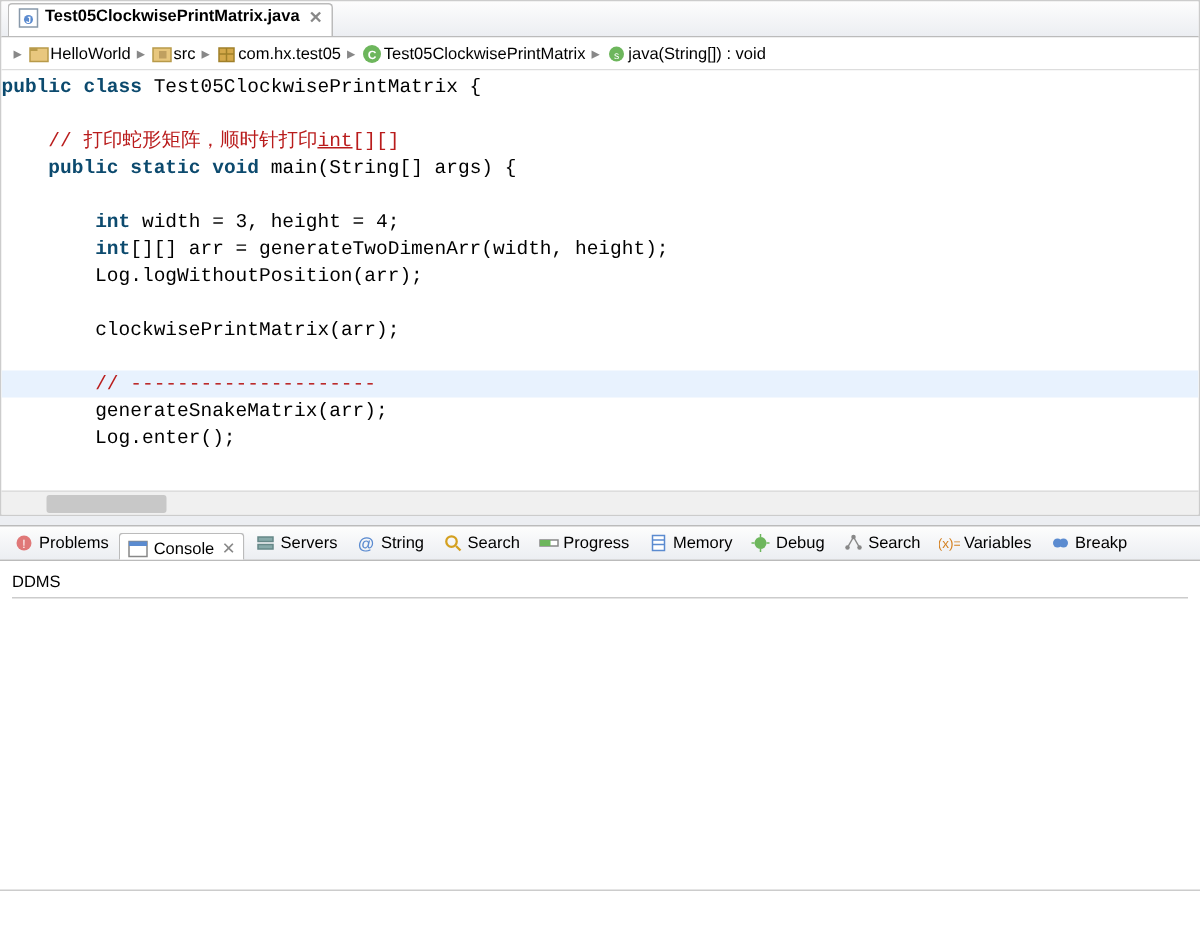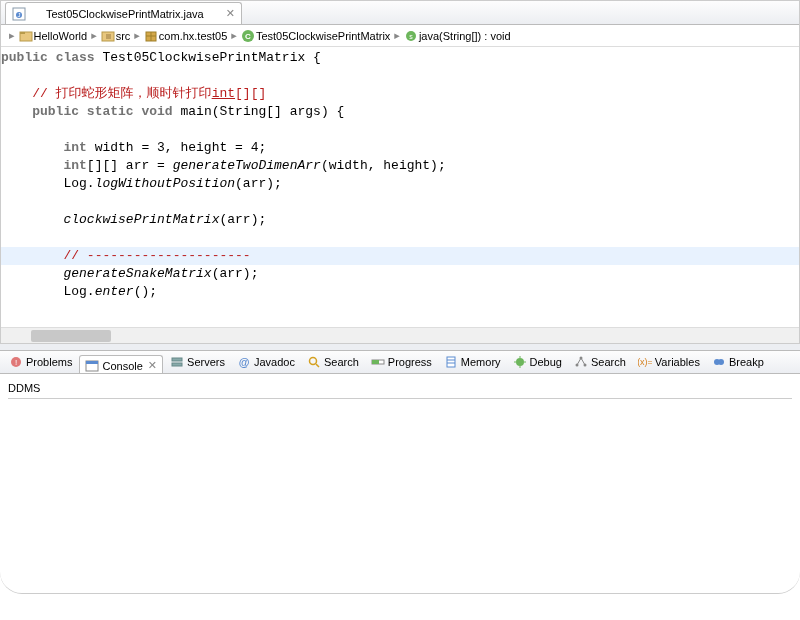--- a/index.html
+++ b/index.html
@@ -1,42 +1,42 @@
 <!DOCTYPE html>
 <html><head>
 <meta charset="utf-8">
 <style>
 * { margin: 0; padding: 0; box-sizing: border-box; }
 body { font-family: "Segoe UI", Tahoma, sans-serif; font-size: 12px; background: #fff; width: 800px; height: 620px; overflow: hidden; }
 .editor-area { border: 1px solid #ccc; }
 .tab-bar { height: 24px; background: linear-gradient(#fdfdfd, #eceef2); border-bottom: 1px solid #bbb; display: flex; align-items: flex-end; padding-left: 4px; }
-.tab { display: flex; align-items: center; background: #fff; border: 1px solid #bbb; border-bottom: none; padding: 2px 6px; font-size: 11px; height: 22px; gap: 20px; border-top-left-radius: 3px; border-top-right-radius: 3px; }
+.tab { display: flex; background: #fff; border: 1px solid #bbb; border-bottom: none; padding: 2px 6px; font-size: 11px; height: 22px; gap: 4px; border-top-left-radius: 3px; border-top-right-radius: 3px; font-weight: bold; }
 .icon-java { width: 14px; height: 14px; display: inline-block; }
 .icon-close { font-size: 11px; color: #888; padding-left: 2px; }
 .breadcrumb { height: 22px; background: #fff; border-bottom: 1px solid #ddd; display: flex; align-items: center; padding-left: 8px; font-size: 11px; gap: 4px; }
 .bc-sep { color: #888; }
 .bc-item { display: flex; align-items: center; gap: 1px; }
 .bc-icon { width: 14px; height: 14px; display: inline-block; }
 .code-container { display: flex; background: #fff; height: 280px; position: relative; }
 .gutter { width: 45px; text-align: right; padding-right: 8px; color: #787878; font-family: Consolas, "Courier New", monospace; font-size: 13px; line-height: 18px; padding-top: 2px; user-select: none; }
 .gutter .ln { height: 18px; }
 .gutter .ln.has-arrow::before { content: "▸"; position: absolute; left: 2px; color: #666; font-size: 9px; }
 .code { flex: 1; font-family: Consolas, "Courier New", monospace; font-size: 13px; line-height: 18px; padding-top: 2px; white-space: pre; overflow: hidden; }
 .code .line { height: 18px; }
 .code .line.hl { background: #e8f2fe; }
-.kw { color: #737373; font-weight: bold; }
-.mtd { font-style: italic; }
+.kw { color: #0c4a6e; font-weight: bold; }
+.mtd { }
 .cm { color: #b91c1c; }
 .scrollbar-h { height: 16px; background: #f0f0f0; border-top: 1px solid #ddd; position: relative; }
 .scrollbar-h::after { content:""; position:absolute; left:30px; top:2px; height:12px; width:80px; background:#c8c8c8; border-radius:2px; }
 .panel-sep { height: 6px; background: #eceef2; }
 .views-bar { height: 24px; background: linear-gradient(#fdfdfd, #eceef2); border-top: 1px solid #bbb; border-bottom: 1px solid #bbb; display: flex; align-items: center; padding-left: 4px; gap: 2px; overflow: hidden; }
 .view-tab { display: flex; align-items: center; padding: 2px 5px; font-size: 11px; gap: 3px; white-space: nowrap; }
 .view-tab.active { background: #fff; border: 1px solid #bbb; border-bottom: 1px solid #fff; border-top-left-radius: 3px; border-top-right-radius: 3px; height: 22px; margin-top: 7px; }
-.console-body { padding: 8px; font-size: 12px; height: 220px; border-bottom: 1px solid #ccc; border-radius: 22px; }
+.console-body { padding: 8px; font-size: 12px; height: 220px; border-bottom: 1px solid #ccc; }
 .console-title { font-size: 11px; padding-bottom: 4px; border-bottom: 1px solid #ccc; margin-bottom: 6px; }
 svg { display: block; }
 </style>
 </head>
 <body>
 
 <div class="editor-area">
   <div class="tab-bar">
     <div class="tab">
       <span class="icon-java">
@@ -141,21 +141,21 @@
         </svg>
       </span>
       <span>Servers</span>
     </div>
     <div class="view-tab">
       <span>
         <svg width="14" height="14">
           <text x="7" y="11" font-size="11" text-anchor="middle" fill="#5b8bd0" font-weight="bold">@</text>
         </svg>
       </span>
-      <span>Javadoc</span>
+      <span>String</span>
     </div>
     <div class="view-tab">
       <span>
         <svg width="14" height="14">
           <circle cx="6" cy="6" r="3.5" fill="none" stroke="#d4a020" stroke-width="1.5"></circle>
           <line x1="9" y1="9" x2="12" y2="12" stroke="#d4a020" stroke-width="1.5"></line>
         </svg>
       </span>
       <span>Search</span>
     </div>

